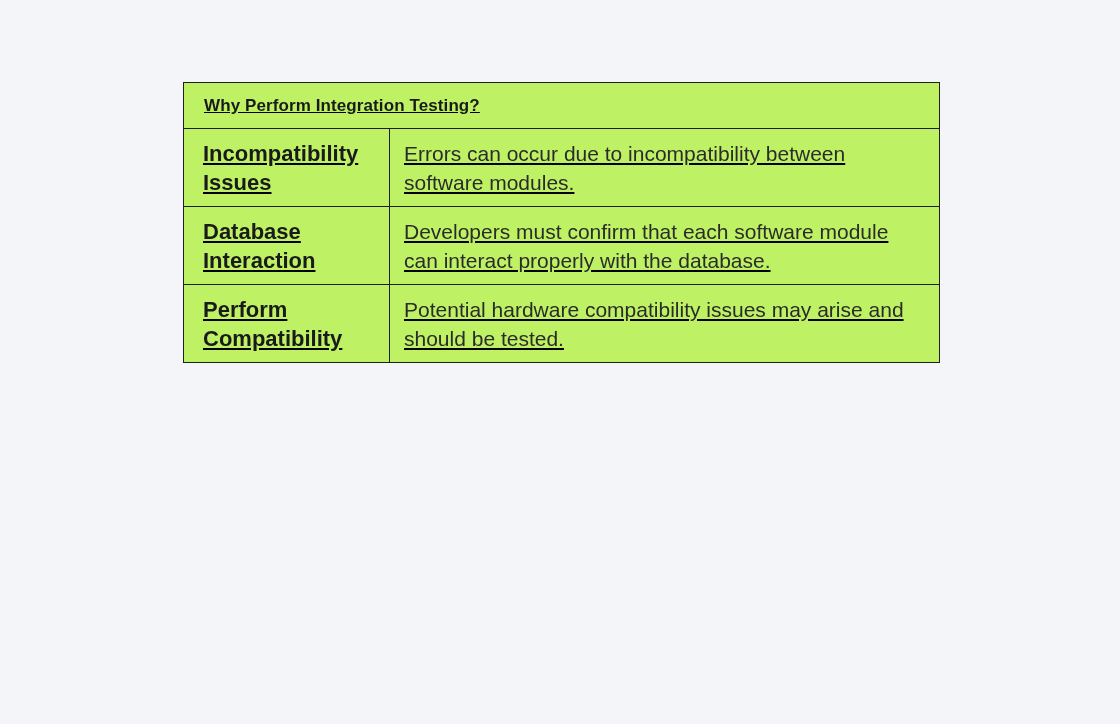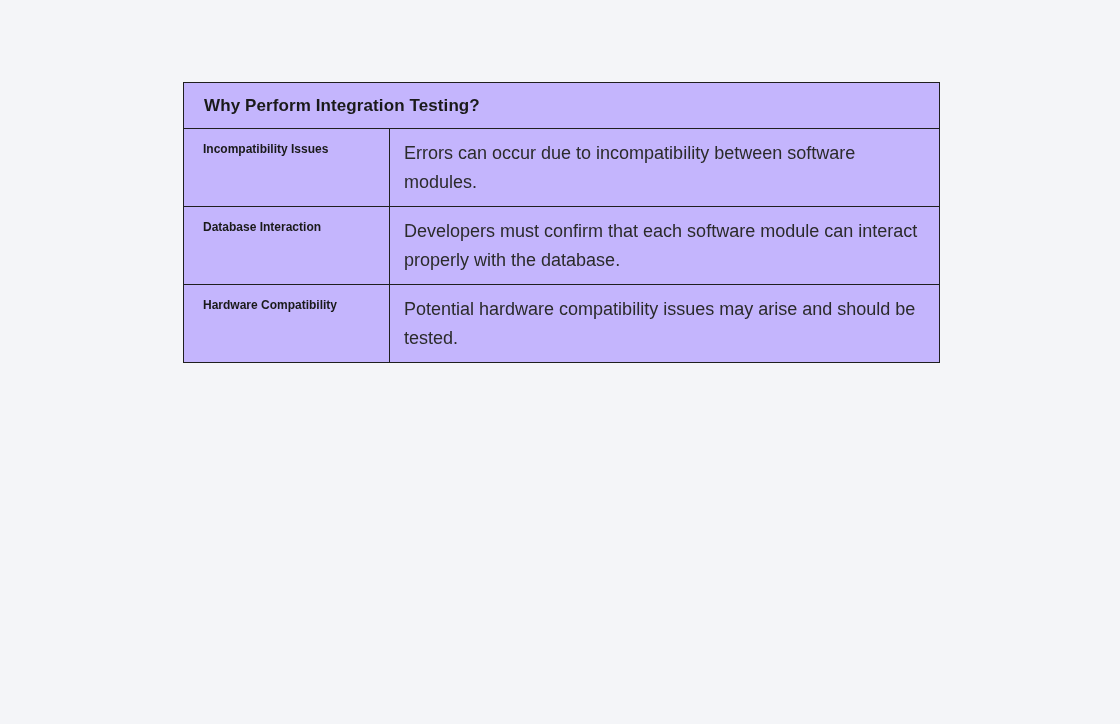--- a/index.html
+++ b/index.html
@@ -19,49 +19,50 @@
     height: 724px;
     background: #f4f5f8;
     overflow: hidden;
   }
   table.info-table {
     position: absolute;
     left: 183px;
     top: 82px;
     width: 756px;
     border-collapse: collapse;
-    background: #c4b5fd;
+    background: #bef264;
     table-layout: fixed;
+    text-decoration: underline;
   }
   table.info-table col.col-term { width: 206px; }
   table.info-table col.col-desc { width: 550px; }
   table.info-table th,
   table.info-table td {
     border: 1px solid #1f1f1f;
     text-align: left;
     vertical-align: top;
     box-sizing: border-box;
   }
   th.table-title {
     font-size: 17px;
     font-weight: 700;
     color: #1a1a1a;
     padding: 12px 20px 11px 20px;
     line-height: 22px;
     letter-spacing: 0.1px;
   }
   td.term-cell {
-    font-size: 12px;
+    font-size: 22px;
     font-weight: 700;
     color: #1a1a1a;
-    padding: 0 18px 9px 19px;
-    line-height: 41px;
+    padding: 10px 18px 9px 19px;
+    line-height: 29px;
   }
   td.desc-cell {
-    font-size: 18px;
+    font-size: 21px;
     font-weight: 400;
     color: #2b2b2b;
     padding: 10px 18px 9px 14px;
     line-height: 29px;
   }
 </style>
 </head>
 <body>
 
 <div class="canvas">
@@ -83,20 +84,20 @@
     </tr>
 
     <tr>
       <td class="term-cell">Database Interaction</td>
       <td class="desc-cell">Developers must confirm that each software module can interact properly with the database.</td>
     </tr>
 
 
 
     <tr>
-      <td class="term-cell">Hardware Compatibility</td>
+      <td class="term-cell">Perform Compatibility</td>
       <td class="desc-cell">Potential hardware compatibility issues may arise and should be tested.</td>
     </tr>
 
   </tbody>
   </table>
 
 </div>
 
 </body></html>

